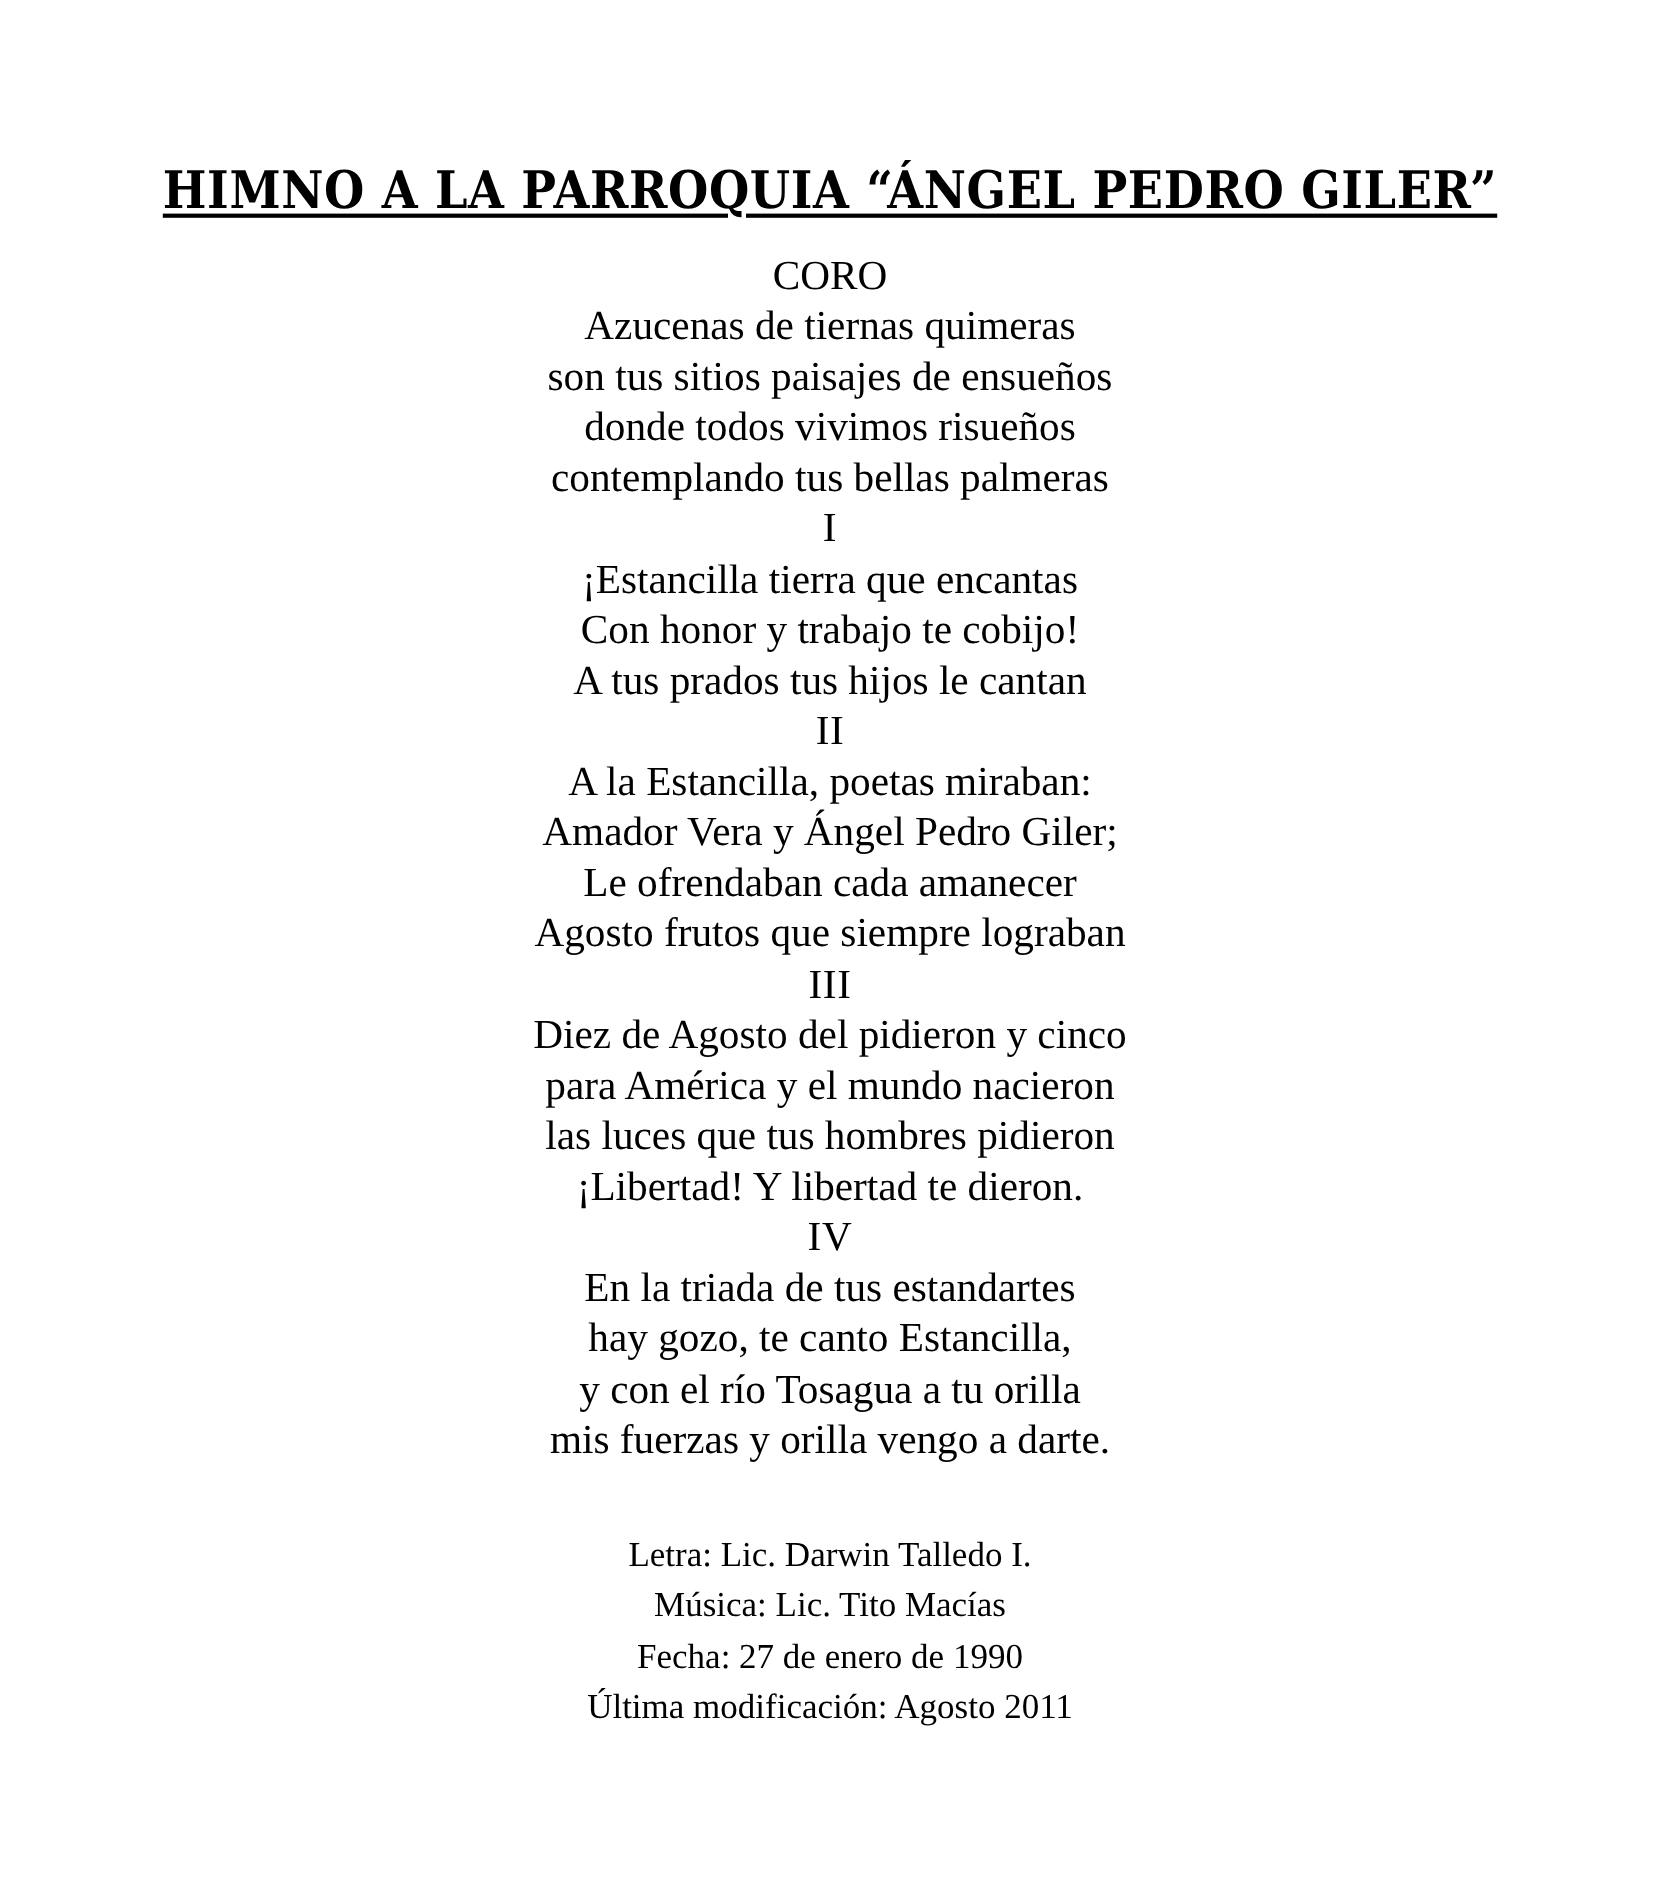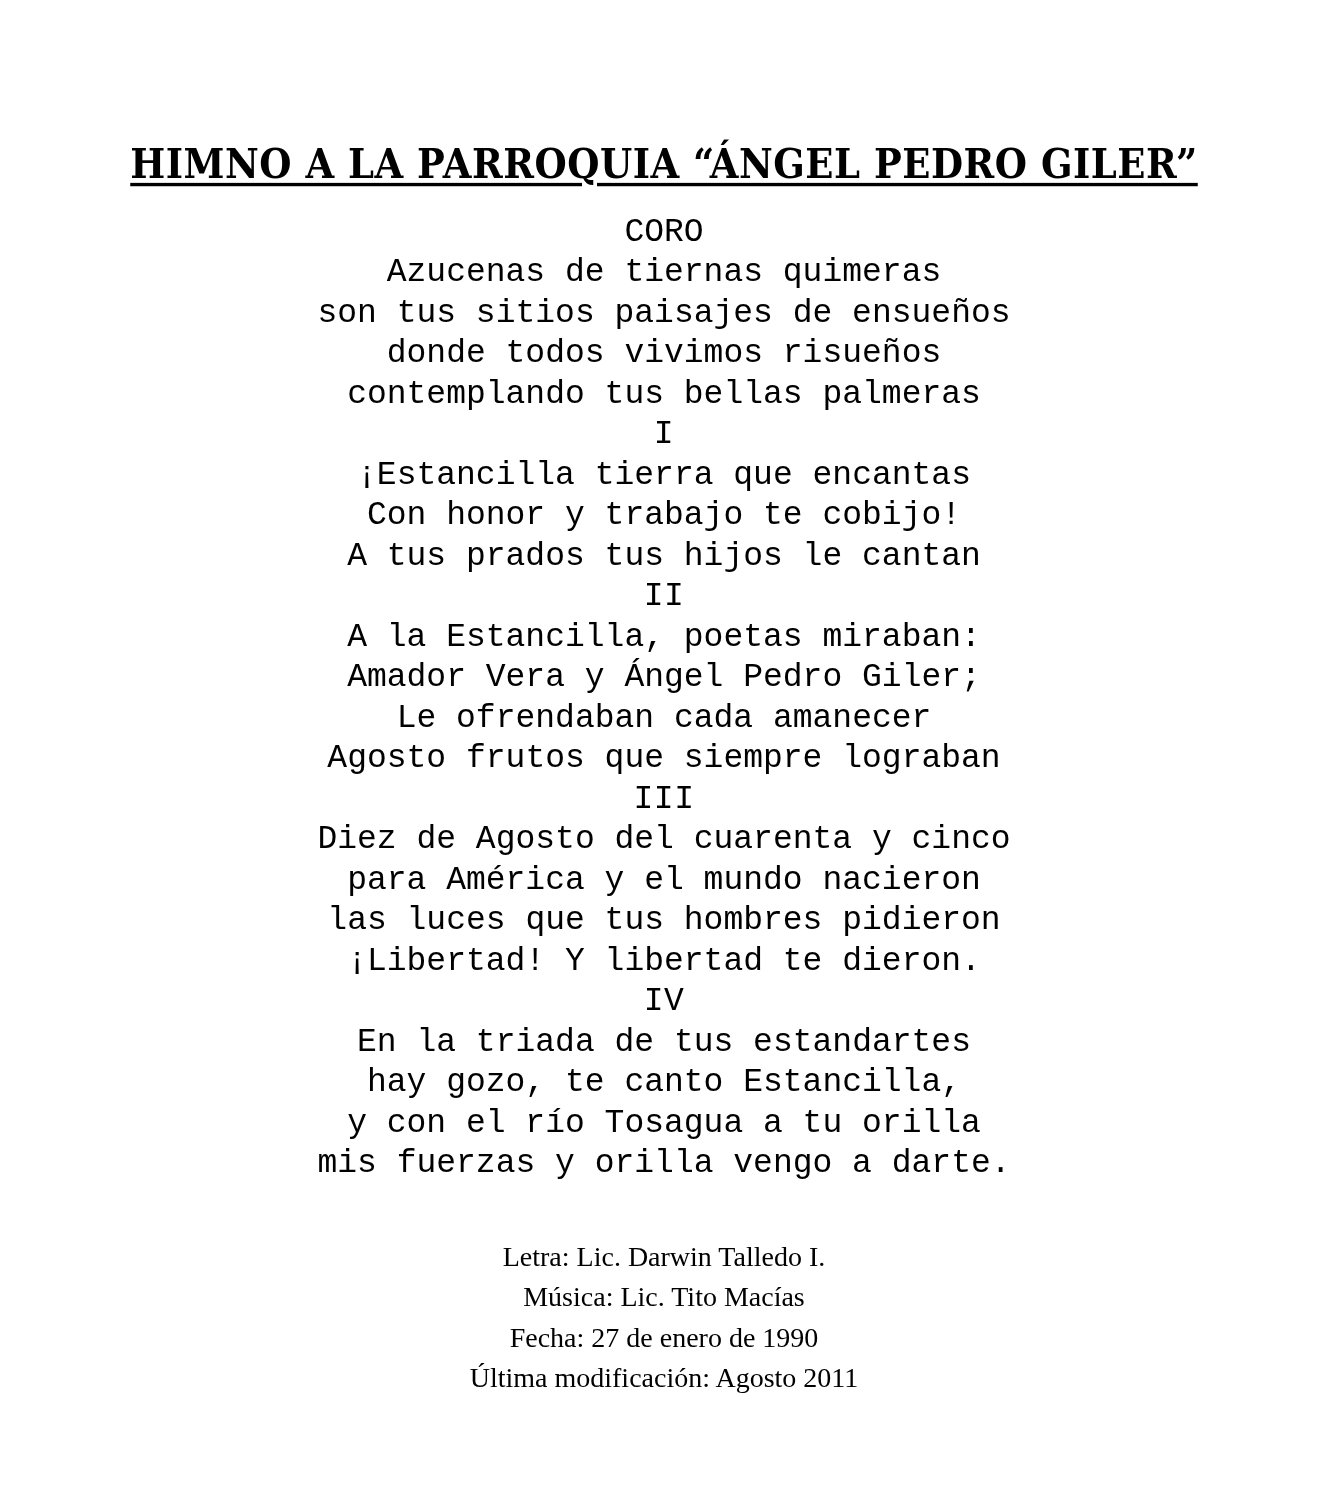--- a/index.html
+++ b/index.html
@@ -12,21 +12,21 @@
     height: 1512px;
     font-family: "Liberation Serif", serif;
     color: #000000;
     overflow: hidden;
   }
   .page {
     width: 1328px;
     height: 1512px;
     position: relative;
     box-sizing: border-box;
-    padding: 16px;
+    padding: 4px;
   }
   .doc-title {
     text-align: center;
     font-family: "DejaVu Serif", serif;
     font-weight: bold;
     font-size: 37px;
     letter-spacing: 0.5px;
     text-decoration: underline;
     text-underline-offset: 4px;
     margin: 0;
@@ -39,21 +39,20 @@
   .lyrics {
     margin: 0;
     padding: 0;
     list-style: none;
     text-align: center;
     font-size: 33px;
     line-height: 40.5px;
   }
   .lyrics-block {
     margin-top: 44px;
-    font-family: Liberation Mono, monospace;
   }
   .line {
     white-space: nowrap;
   }
   .roman {
     letter-spacing: 0.5px;
   }
   .credits {
     margin: 0;
     padding: 0;
@@ -80,21 +79,21 @@
     <li class="line roman">I</li>
     <li class="line">¡Estancilla tierra que encantas</li>
     <li class="line">Con honor y trabajo te cobijo!</li>
     <li class="line">A tus prados tus hijos le cantan</li>
     <li class="line roman">II</li>
     <li class="line">A la Estancilla, poetas miraban:</li>
     <li class="line">Amador Vera y Ángel Pedro Giler;</li>
     <li class="line">Le ofrendaban cada amanecer</li>
     <li class="line">Agosto frutos que siempre lograban</li>
     <li class="line roman">III</li>
-    <li class="line">Diez de Agosto del cuarenta y cinco</li>
+    <li class="line">Diez de Agosto del pidieron y cinco</li>
     <li class="line">para América y el mundo nacieron</li>
     <li class="line">las luces que tus hombres pidieron</li>
     <li class="line">¡Libertad! Y libertad te dieron.</li>
     <li class="line roman">IV</li>
     <li class="line">En la triada de tus estandartes</li>
     <li class="line">hay gozo, te canto Estancilla,</li>
     <li class="line">y con el río Tosagua a tu orilla</li>
     <li class="line">mis fuerzas y orilla vengo a darte.</li>
   </ul>
 

